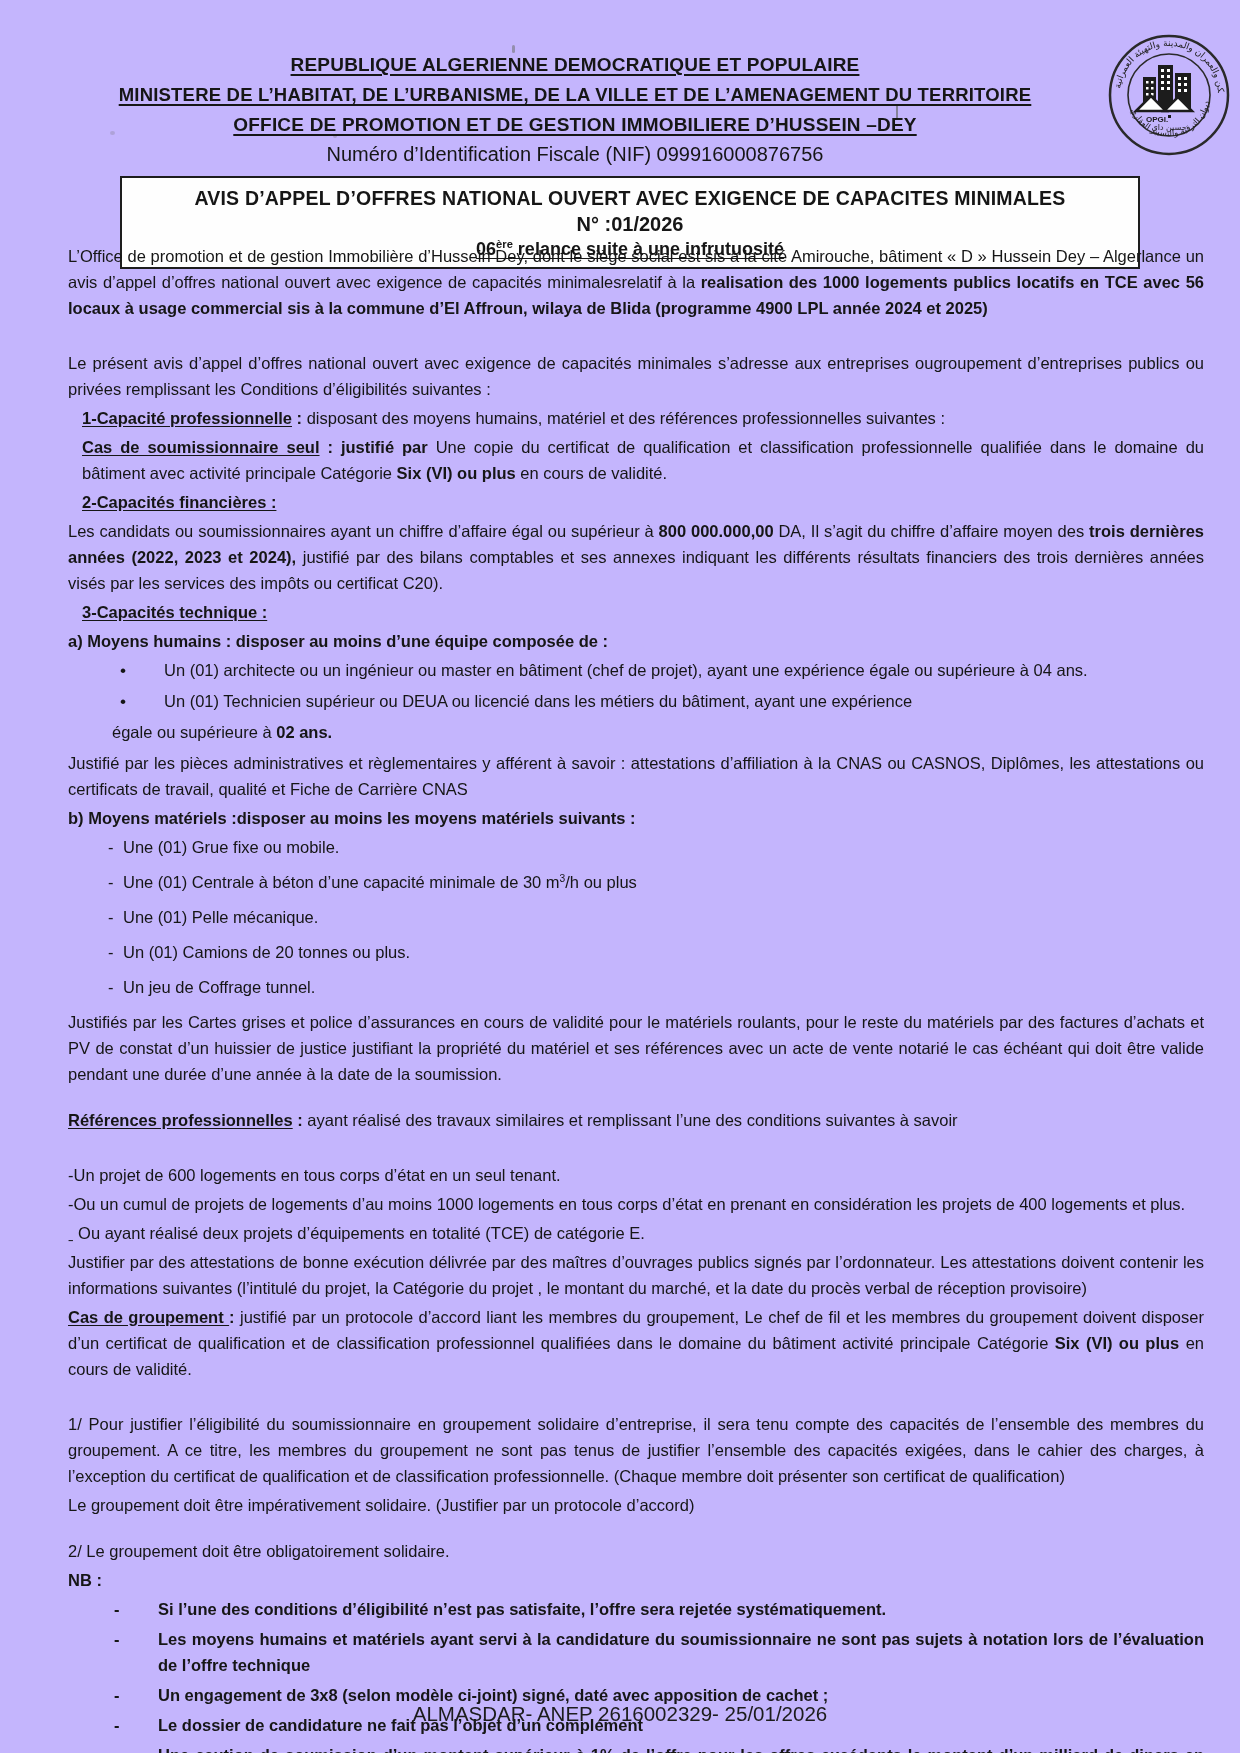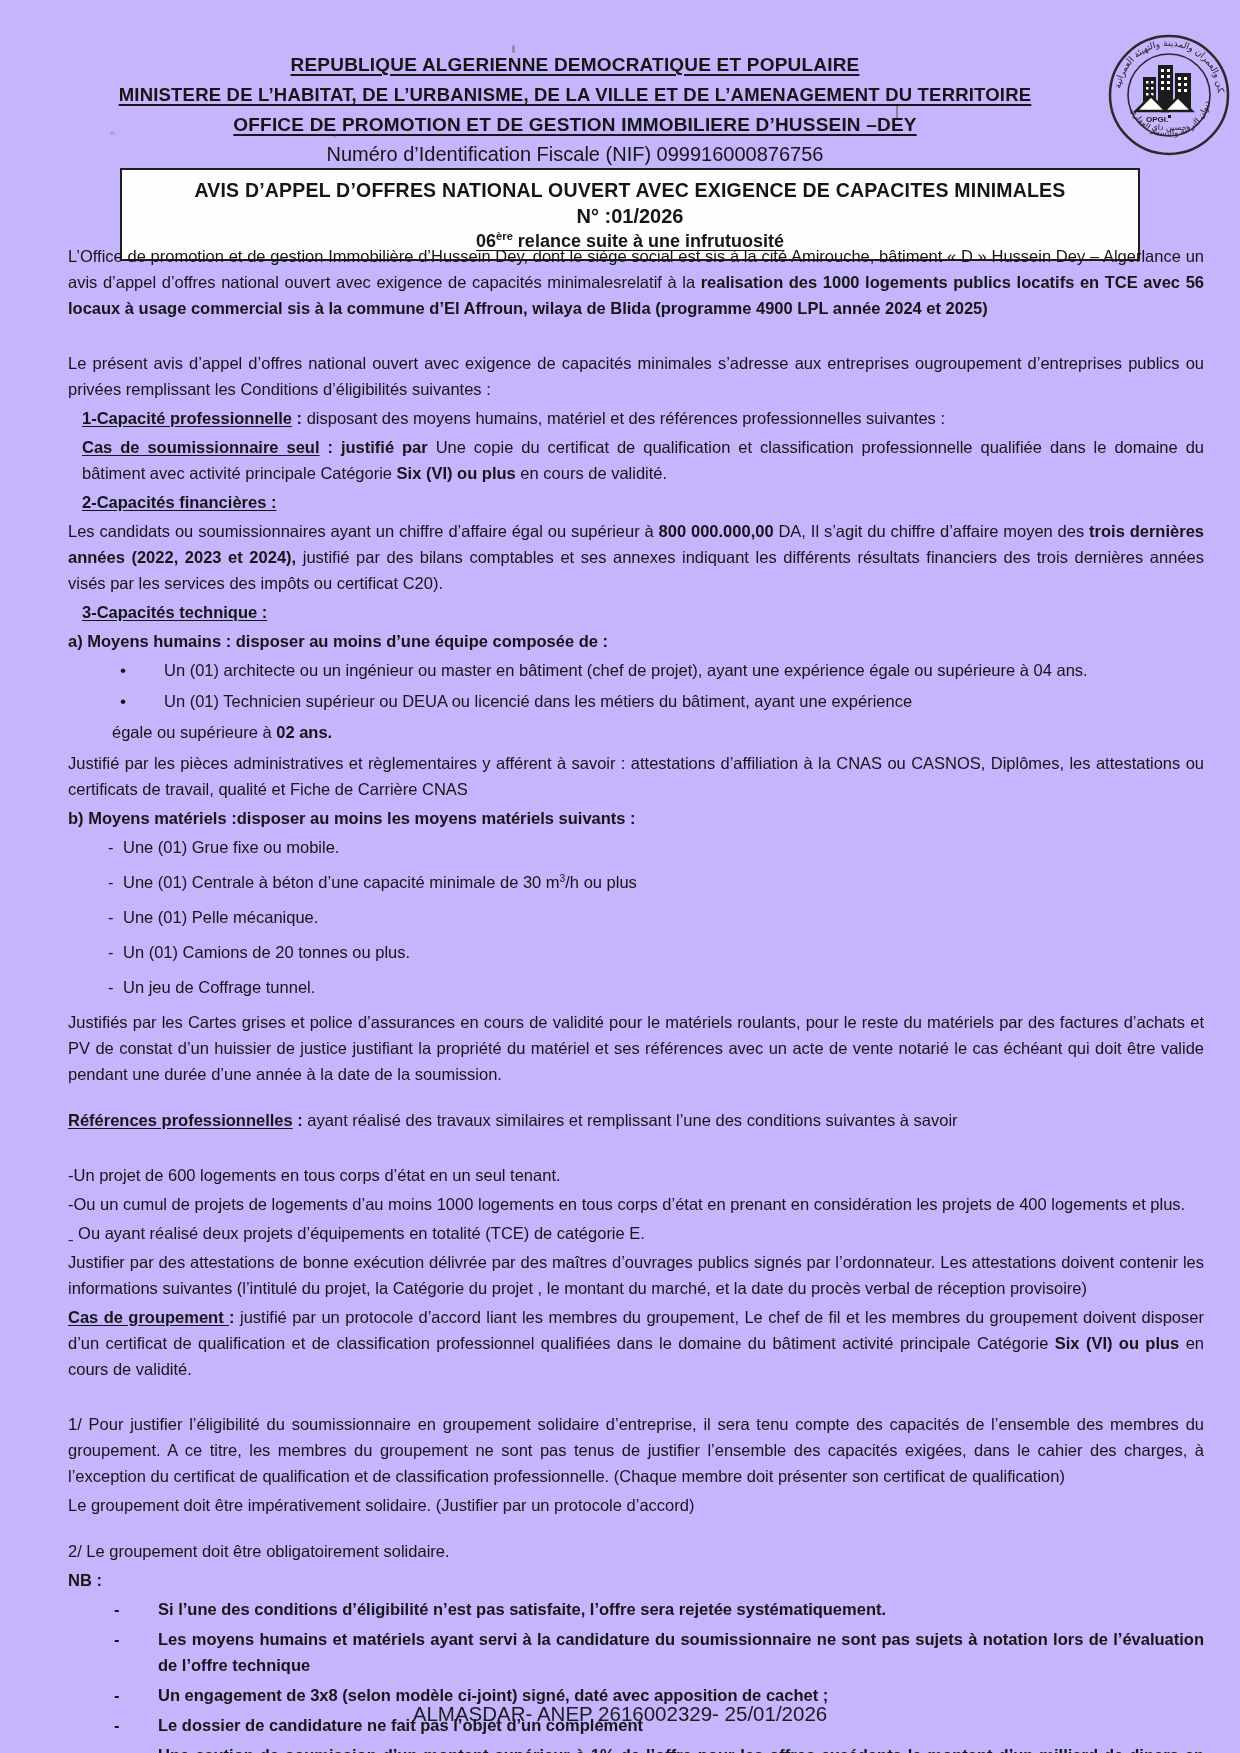--- a/index.html
+++ b/index.html
@@ -22,21 +22,21 @@
     font-weight:bold;font-size:19px;line-height:30px;
     text-decoration:underline;text-underline-offset:3px;text-decoration-thickness:2px;
     letter-spacing:.2px;
   }
   .header .hline2{font-size:18.5px;}
   .header .nif{font-size:20px;line-height:28px;font-weight:normal;}
   
   .seal{position:absolute;top:32px;right:8px;width:126px;height:126px;}
   
   .notice-box{
-    position:absolute;top:168px;left:120px;width:1020px;
+    position:absolute;top:176px;left:120px;width:1020px;
     border:2.5px solid #1d1d1d;
     text-align:center;
     padding:7px 8px 6px 8px;box-sizing:border-box;
     background:#fefefe;
   }
   .notice-box .ntitle{font-weight:bold;font-size:19.5px;line-height:26px;letter-spacing:.2px;}
   .notice-box .nnumber{font-weight:bold;font-size:20px;line-height:26px;}
   .notice-box .nsubtitle{
     font-weight:bold;font-size:18px;line-height:24px;
     text-decoration:underline;text-underline-offset:3px;

